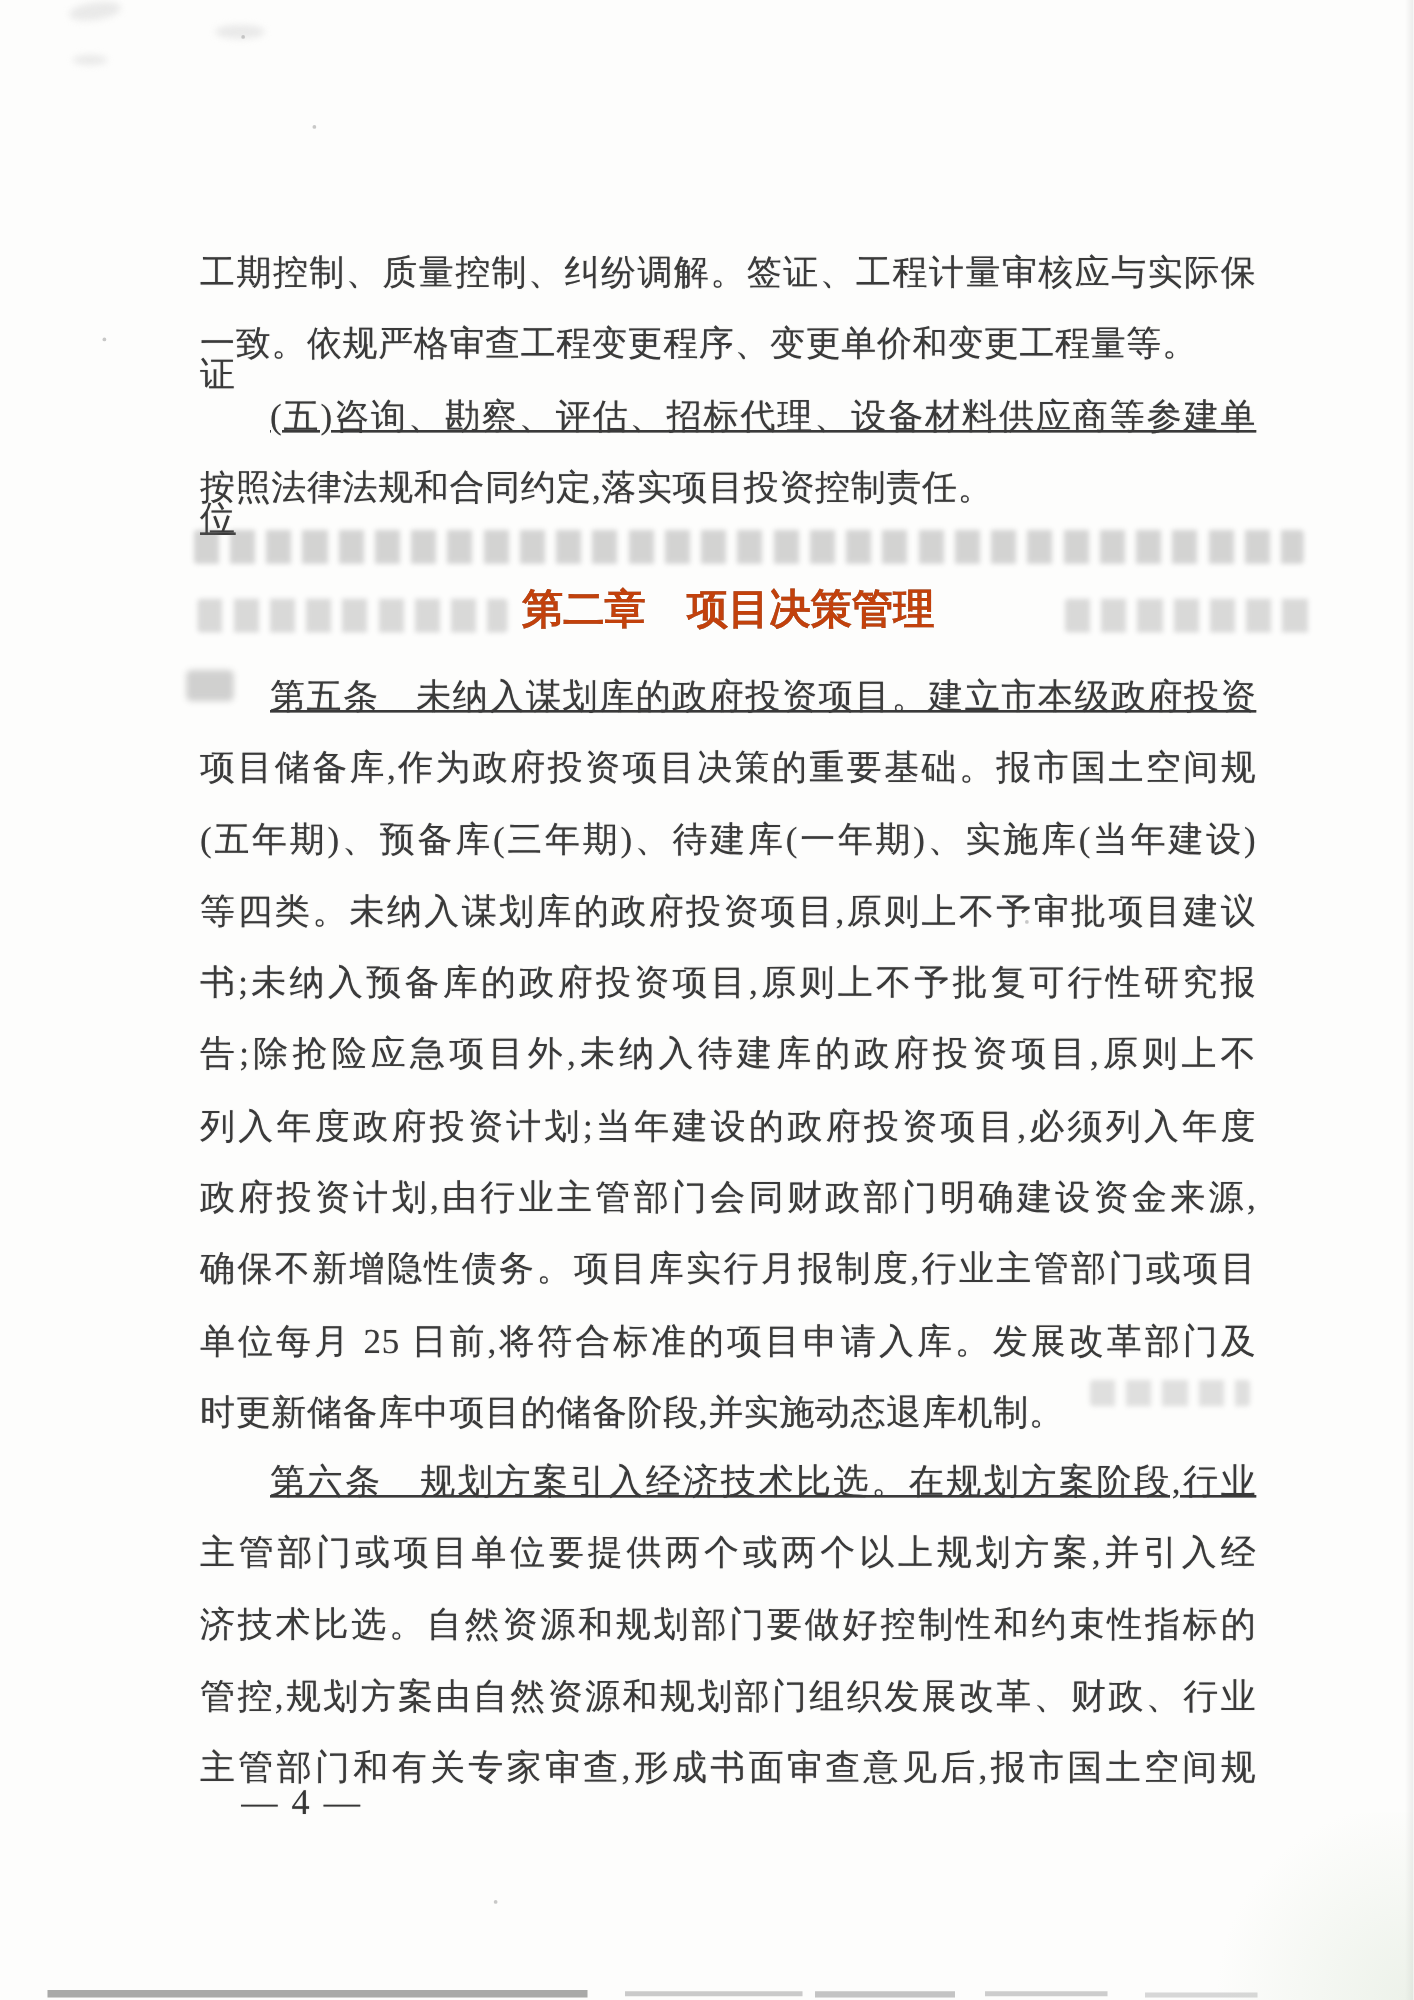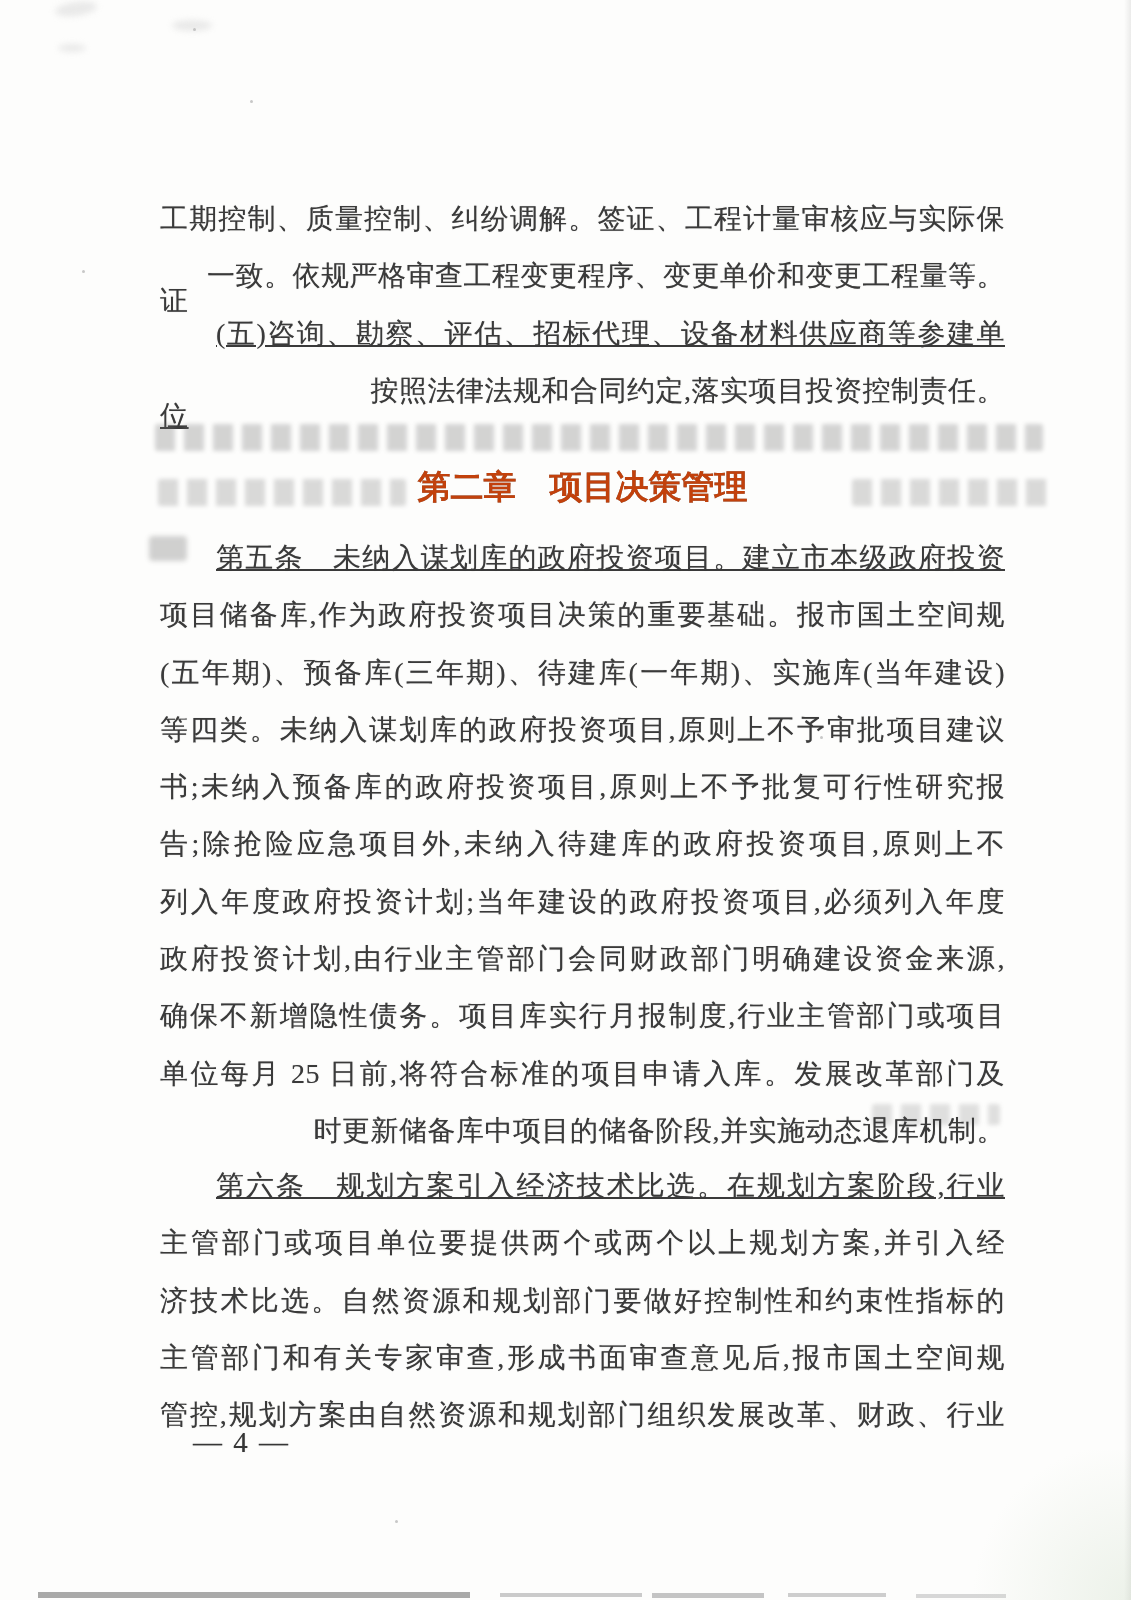--- a/index.html
+++ b/index.html
@@ -23,21 +23,21 @@
   }
   .line{
     font-size:28px;
     line-height:82px;
     height:57.3px;
     letter-spacing:0.5px;
     text-shadow:0 0 0.7px rgba(70,70,70,0.55);
     white-space:normal;
   }
   .j{ text-align:justify; text-align-last:justify; }
-  .end{ text-align:right; }
+  .end{ text-align:left; }
   .indent{ text-indent:2em;text-decoration:underline; }
 
   #block-intro{ top:178px; }
   #block-a5{ top:517px; }
   #block-a6{ top:1145px; }
 
   .heading{
     position:absolute;
     left:160px; top:458px;
     width:845px; height:57.3px;
@@ -167,22 +167,22 @@
     <div class="line j">政府投资计划,由行业主管部门会同财政部门明确建设资金来源,</div>
     <div class="line j">确保不新增隐性债务。项目库实行月报制度,行业主管部门或项目</div>
     <div class="line j">单位每月 25 日前,将符合标准的项目申请入库。发展改革部门及</div>
     <div class="line end">时更新储备库中项目的储备阶段,并实施动态退库机制。</div>
   </div>
 
   <div class="textcol" id="block-a6">
     <div class="line j indent">第六条　规划方案引入经济技术比选。在规划方案阶段,行业</div>
     <div class="line j">主管部门或项目单位要提供两个或两个以上规划方案,并引入经</div>
     <div class="line j">济技术比选。自然资源和规划部门要做好控制性和约束性指标的</div>
+    <div class="line j">管控,规划方案由自然资源和规划部门组织发展改革、财政、行业</div>
     <div class="line j">主管部门和有关专家审查,形成书面审查意见后,报市国土空间规</div>
-    <div class="line j">管控,规划方案由自然资源和规划部门组织发展改革、财政、行业</div>
   </div>
 
   <div class="footer">— 4 —</div>
 
   <div class="edge-strip" id="strip-1"></div>
   <div class="edge-strip" id="strip-2"></div>
   <div class="edge-strip" id="strip-3"></div>
   <div class="edge-strip" id="strip-4"></div>
   <div class="edge-strip" id="strip-5"></div>
 

